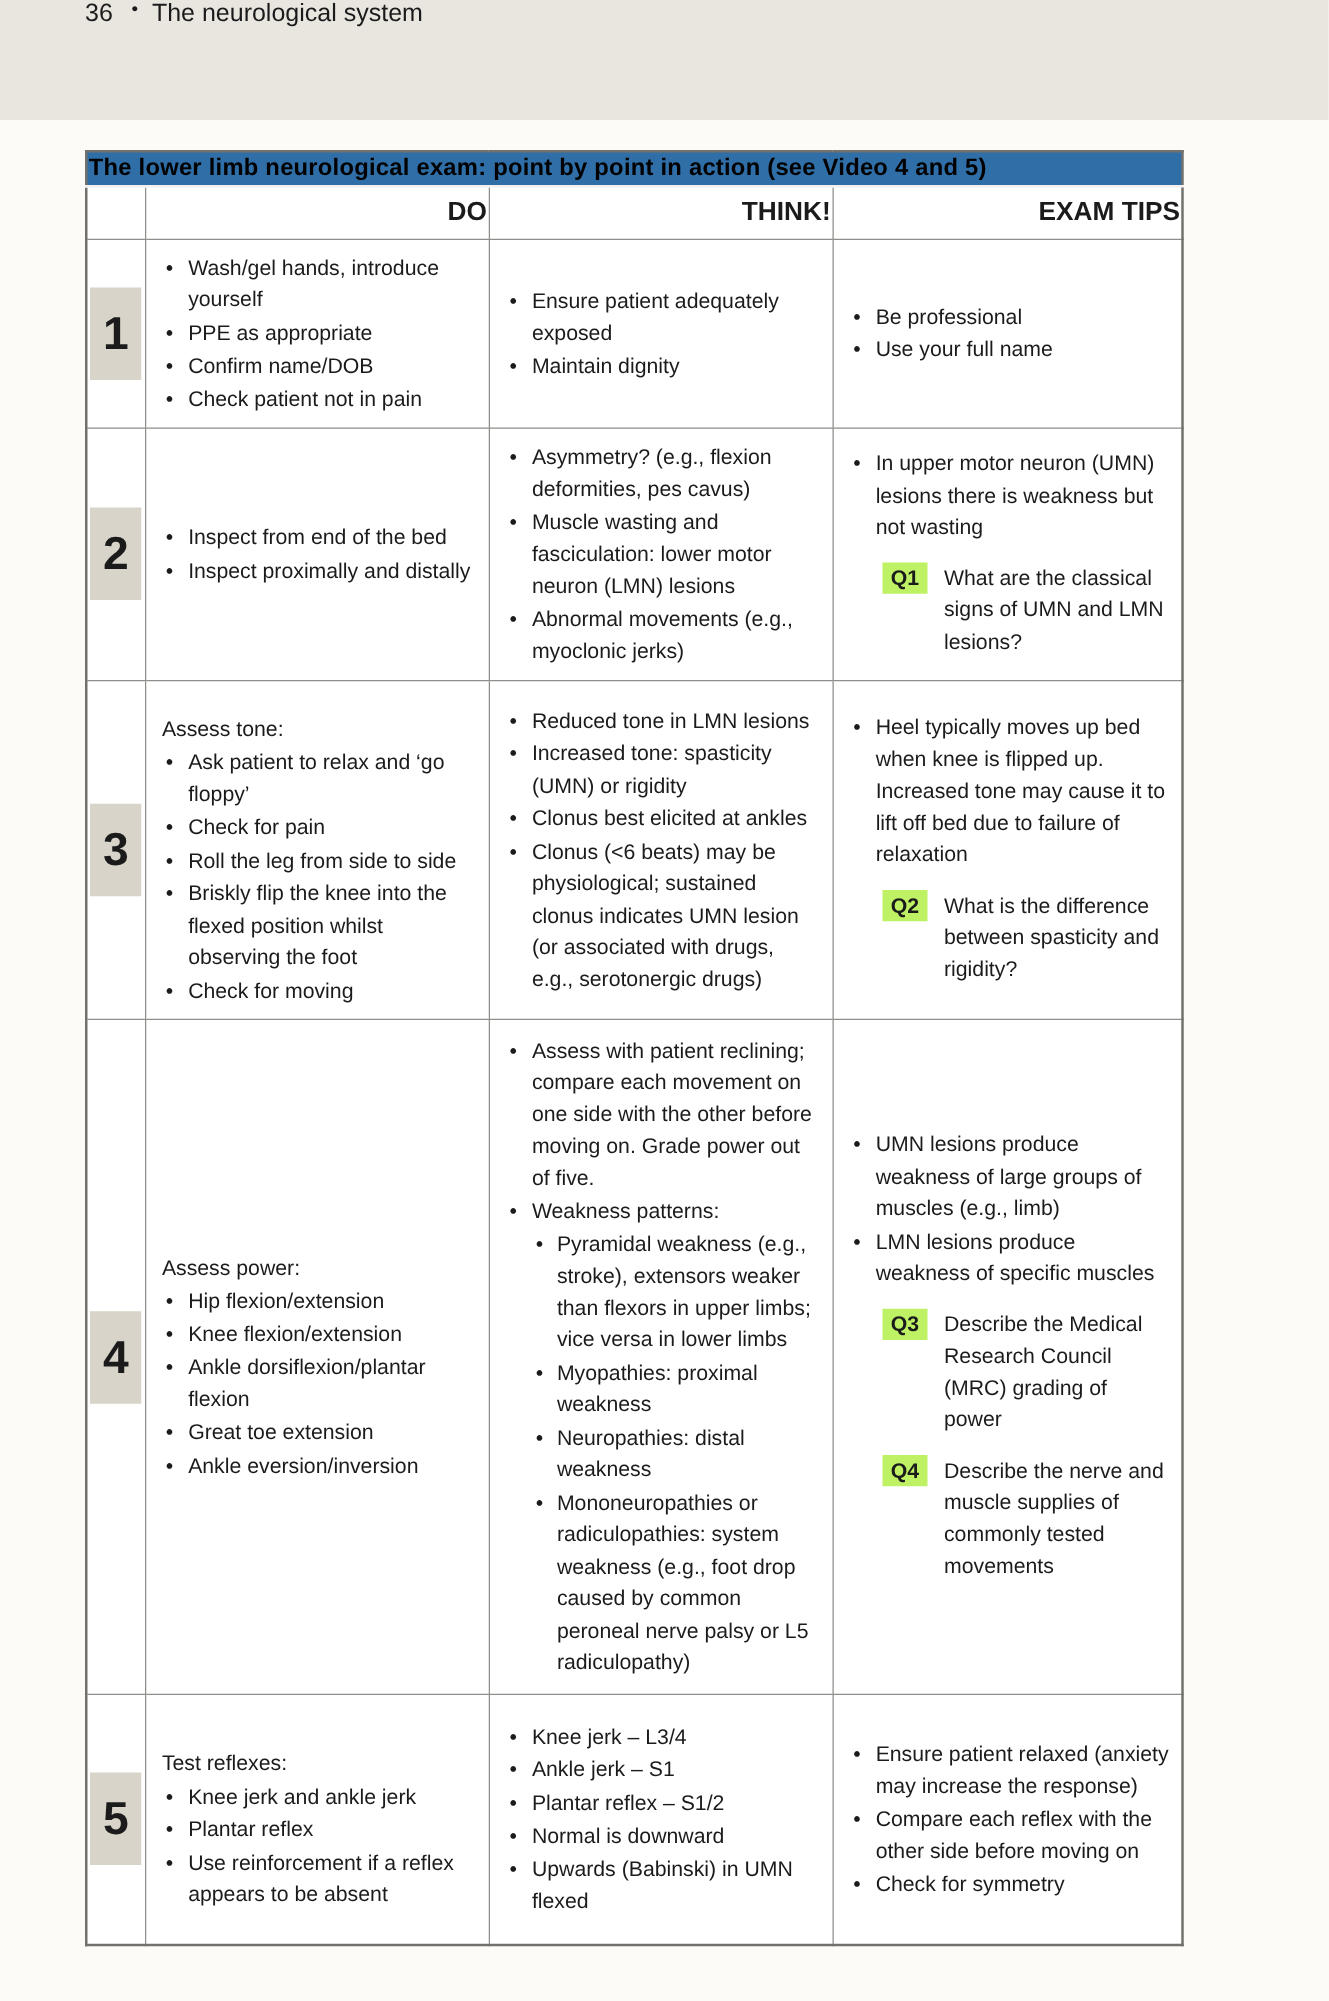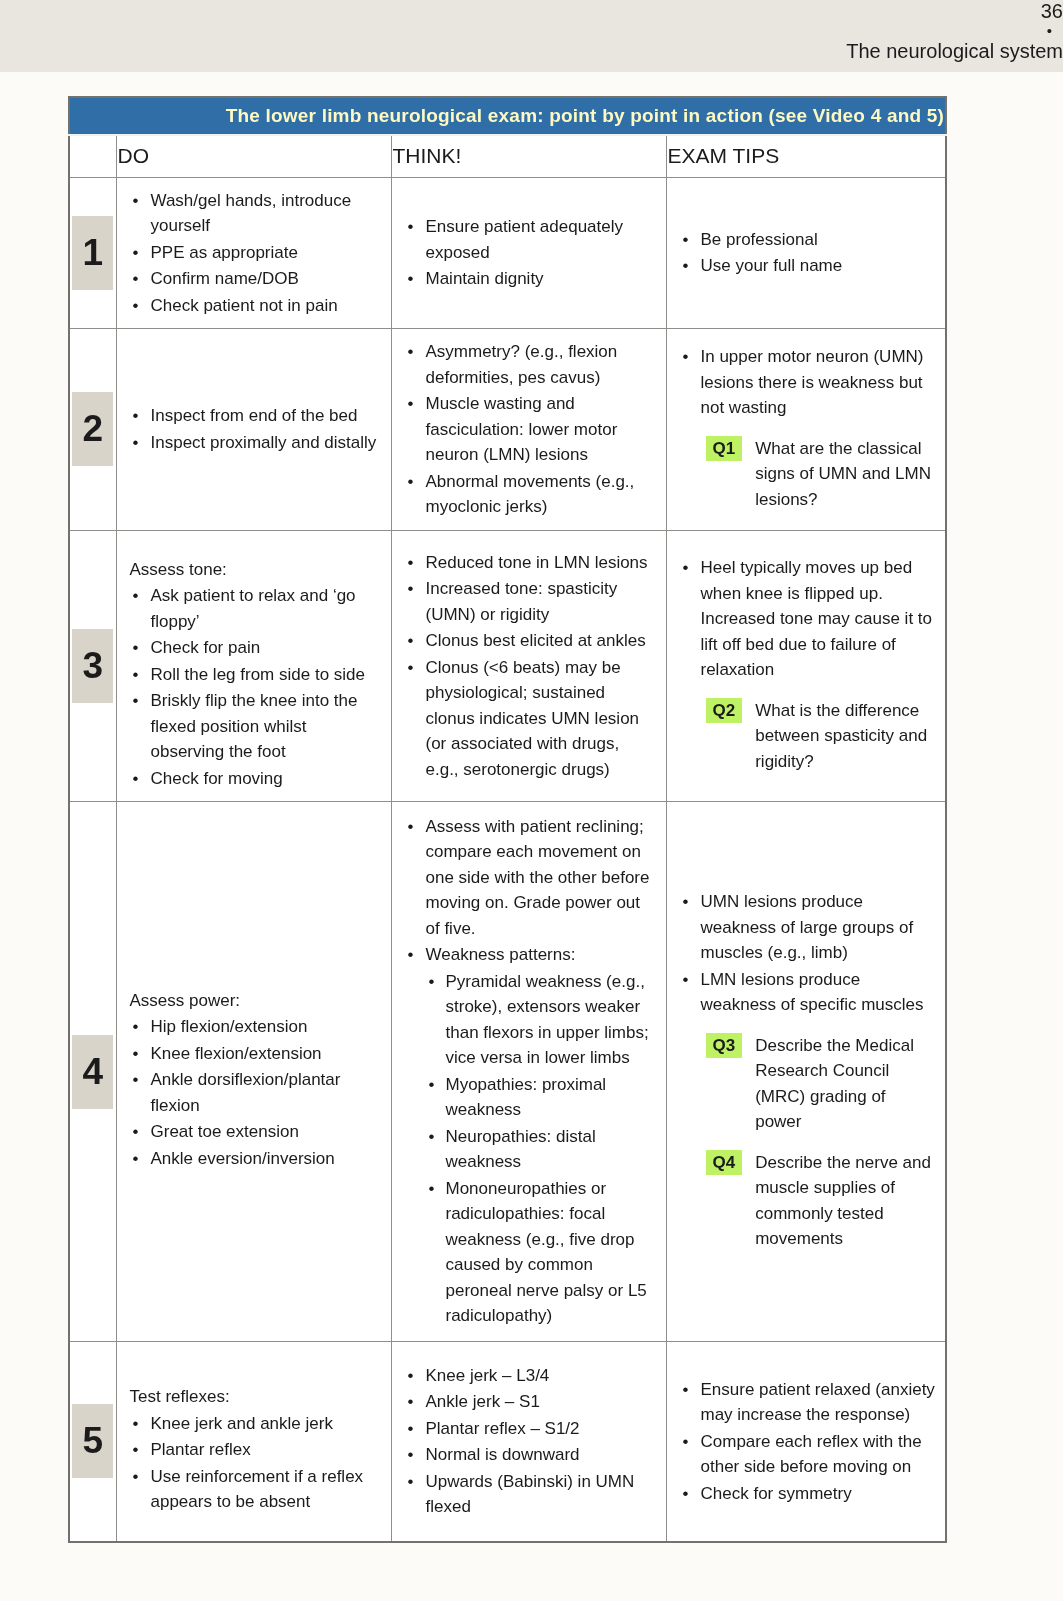--- a/index.html
+++ b/index.html
@@ -5,55 +5,54 @@
   html,body{margin:0;padding:0;}
   body{
     width:1063px;height:1601px;
     background:#fcfbf8;
     font-family:"Liberation Sans", sans-serif;
     color:#1b1b1b;
     position:relative;
   }
   
   .band{
-    height:72px;
+    height:96px;
     background:#e9e6e0;
-    display:flex;align-items:flex-end;
+    display:flex;align-items:flex-start;
     padding-left:68px;box-sizing:border-box;
     font-size:20px;
-    flex-direction:column;
   }
   .band .sep{margin:0 11px 0 15px;font-size:15px;position:relative;top:-1px;}
 
   
   table.exam{
     margin:24px 0 0 68px;
     width:877px;
     border-collapse:collapse;
     table-layout:fixed;
     border:2px solid #72716d;
     background:#fff;
   }
   th,td{border:1px solid #8f8e8a;box-sizing:border-box;}
   .titlebar{
-    height:38px;
+    height:28px;
     background:#2f6ea6;
-    color:#fef9c3;
+    color:#000000;
     font-size:19px;
     font-weight:700;
-    text-align:right;
+    text-align:left;
     letter-spacing:.2px;
     border-bottom:2px solid #f2f1ee;
   }
   .cols th{
     height:42px;
     font-size:21px;
-    font-weight:400;
+    font-weight:700;
     background:#fff;
-    text-align:left;
+    text-align:right;
   }
   .cell{
     vertical-align:middle;
     background:#fff;
     padding:9px 9px 9px 12px;
     font-size:17px;
     line-height:1.5;
   }
   .numcell{
     vertical-align:middle;
@@ -326,21 +325,21 @@
                     <li class="bullet-item">
                       <span class="marker">•</span>
                       <div class="btext-wrap"><span class="btext">Myopathies: proximal weakness</span></div>
                     </li>
                     <li class="bullet-item">
                       <span class="marker">•</span>
                       <div class="btext-wrap"><span class="btext">Neuropathies: distal weakness</span></div>
                     </li>
                     <li class="bullet-item">
                       <span class="marker">•</span>
-                      <div class="btext-wrap"><span class="btext">Mononeuropathies or radiculopathies: focal weakness (e.g., five drop caused by common peroneal nerve palsy or L5 radiculopathy)</span></div>
+                      <div class="btext-wrap"><span class="btext">Mononeuropathies or radiculopathies: system weakness (e.g., foot drop caused by common peroneal nerve palsy or L5 radiculopathy)</span></div>
                     </li>
                   </ul></div>
               </li>
             </ul>
           </td>
           <td class="cell tips-cell">
             <ul class="blist">
               <li class="bullet-item">
                 <span class="marker">•</span>
                 <div class="btext-wrap"><span class="btext">UMN lesions produce weakness of large groups of muscles (e.g., limb)</span></div>

